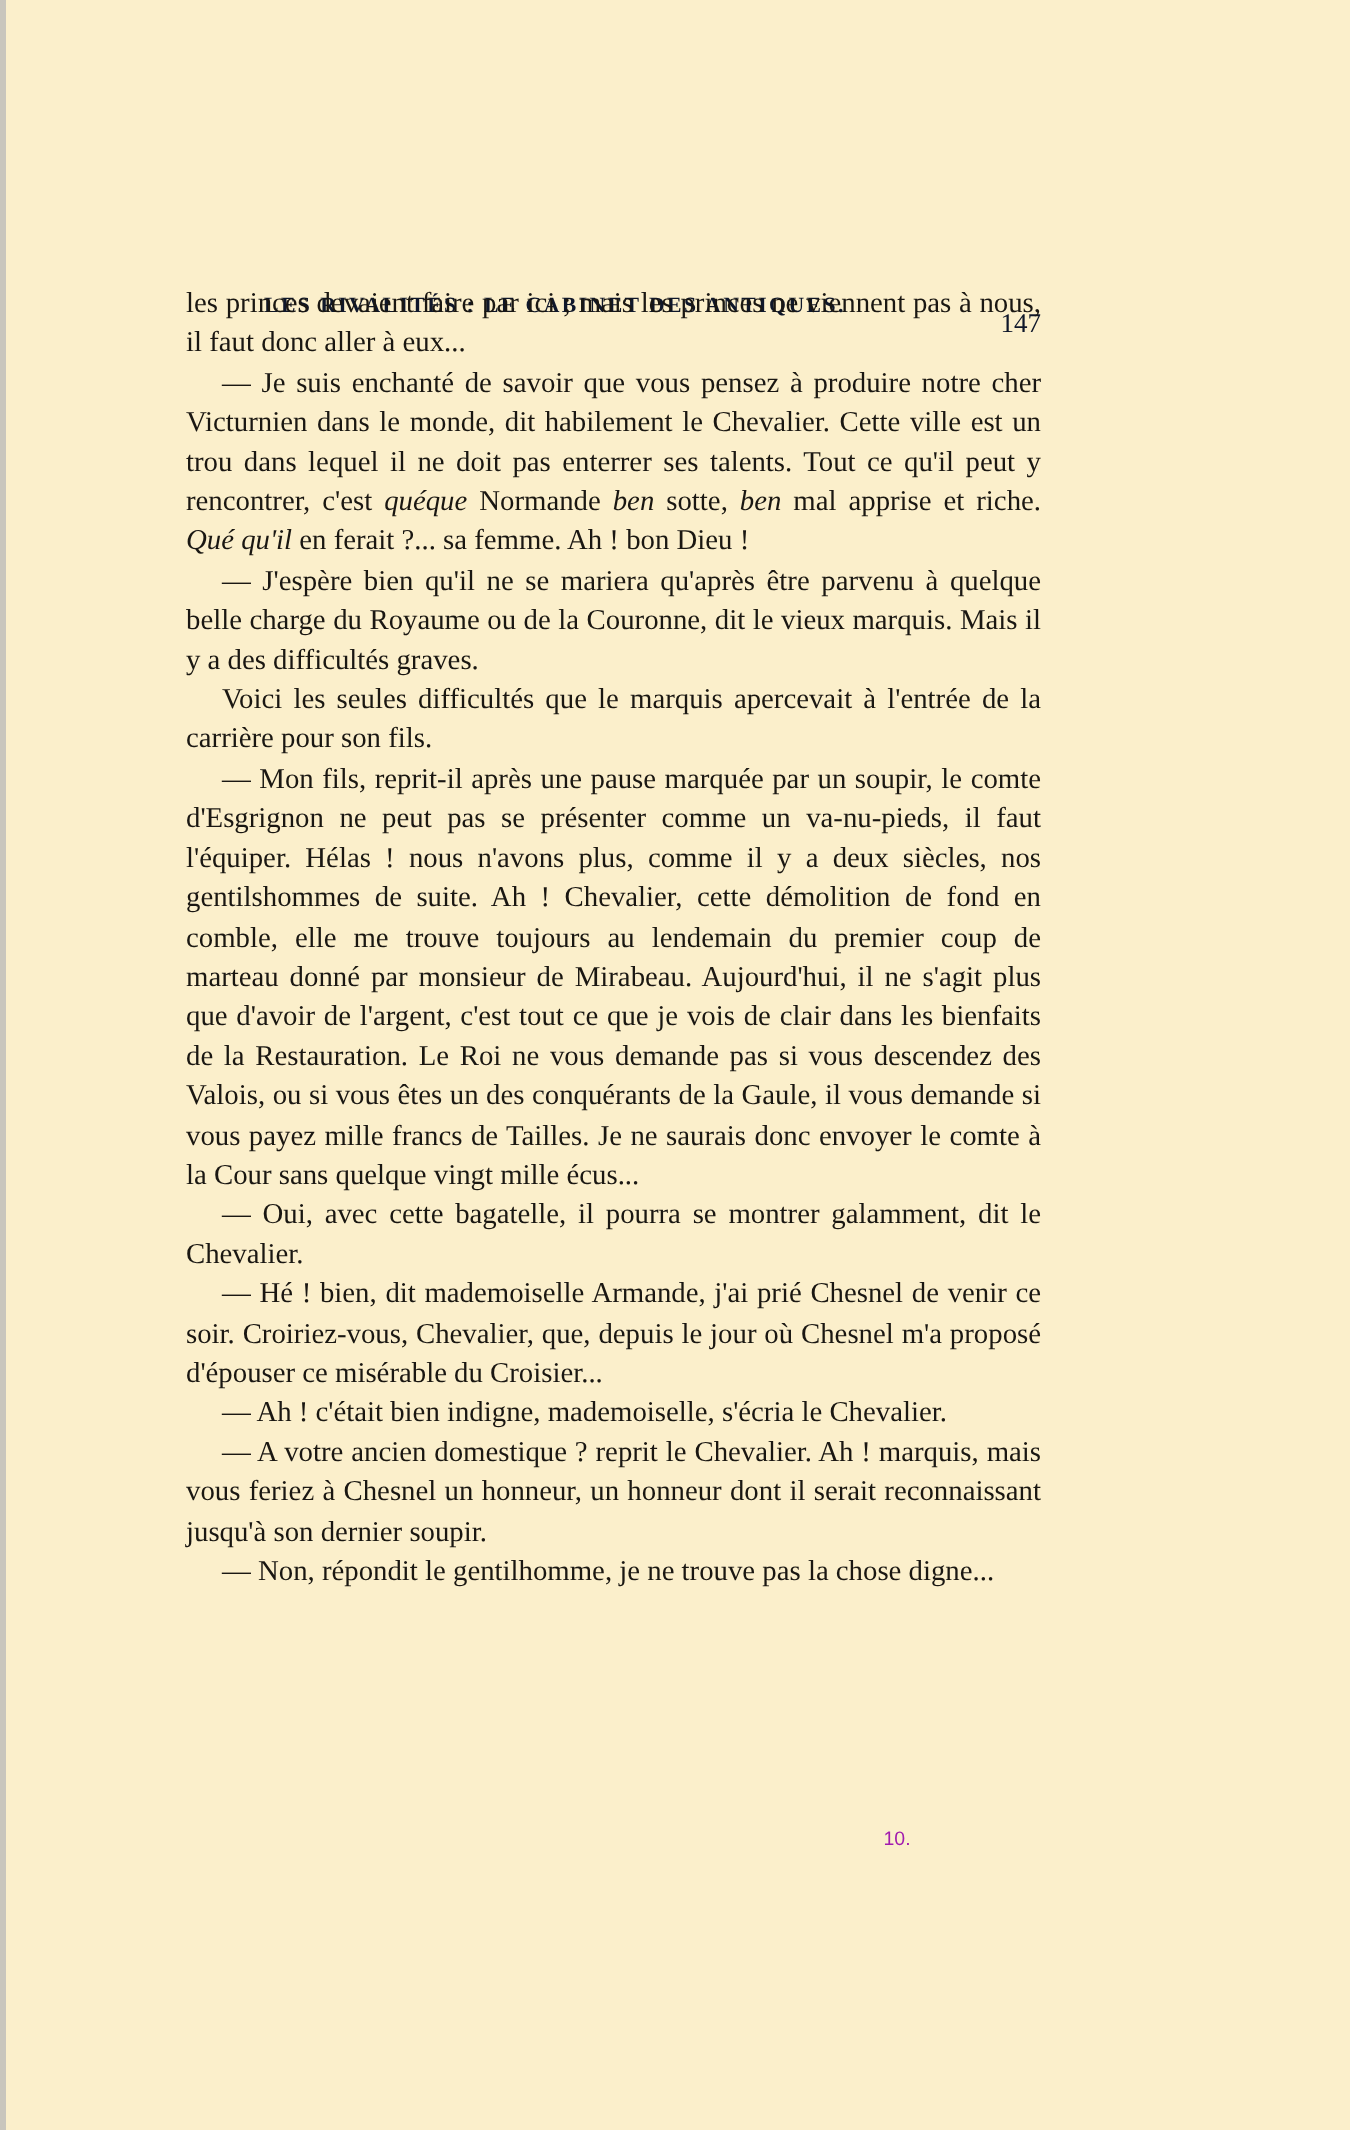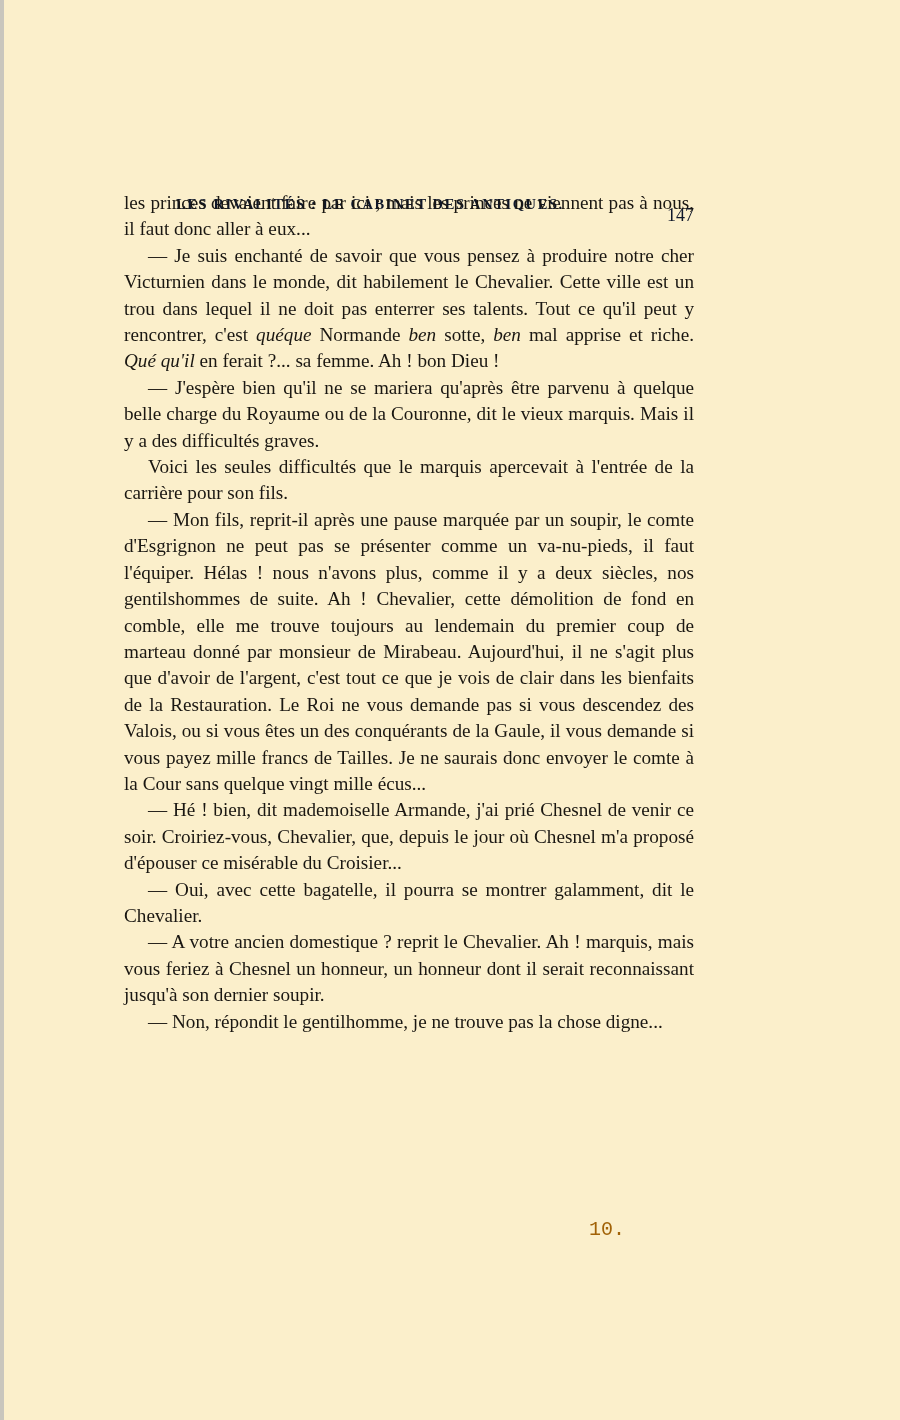--- a/index.html
+++ b/index.html
@@ -70,42 +70,43 @@
   }
   .body-text p.cont {
     text-indent: 0;
   }
   .body-text i {
   }
   .signature {
     position: absolute;
     top: 1218px;
     left: 585px;
-    font-family: Liberation Mono, monospace;
-    font-size: 20px;
-    color: #a16207;
+    font-family: Liberation Sans, sans-serif;
+    font-size: 13px;
+    color: #a21caf;
   }
 </style>
 </head>
 <body>
 
 <div class="edge-left"></div>
 
 <div class="page">
   <div class="running-head">
     <span class="running-title">Les Rivalités : Le Cabinet des Antiques.</span>
     <span class="page-number">147</span>
   </div>
 
   <div class="body-text" id="body-text">
       <p class="cont"><span>les princes devaient faire par ici ; mais les princes ne viennent pas à nous, il faut donc aller à eux...</span></p>
       <p><span>— Je suis enchanté de savoir que vous pensez à produire notre cher Victurnien dans le monde, dit habilement le Chevalier. Cette ville est un trou dans lequel il ne doit pas enterrer ses talents. Tout ce qu'il peut y rencontrer, c'est </span><i>quéque</i><span> Normande </span><i>ben</i><span> sotte, </span><i>ben</i><span> mal apprise et riche. </span><i>Qué qu'il</i><span> en ferait ?... sa femme. Ah ! bon Dieu !</span></p>
       <p><span>— J'espère bien qu'il ne se mariera qu'après être parvenu à quelque belle charge du Royaume ou de la Couronne, dit le vieux marquis. Mais il y a des difficultés graves.</span></p>
       <p><span>Voici les seules difficultés que le marquis apercevait à l'entrée de la carrière pour son fils.</span></p>
       <p><span>— Mon fils, reprit-il après une pause marquée par un soupir, le comte d'Esgrignon ne peut pas se présenter comme un va-nu-pieds, il faut l'équiper. Hélas ! nous n'avons plus, comme il y a deux siècles, nos gentilshommes de suite. Ah ! Chevalier, cette démolition de fond en comble, elle me trouve toujours au lendemain du premier coup de marteau donné par monsieur de Mirabeau. Aujourd'hui, il ne s'agit plus que d'avoir de l'argent, c'est tout ce que je vois de clair dans les bienfaits de la Restauration. Le Roi ne vous demande pas si vous descendez des Valois, ou si vous êtes un des conquérants de la Gaule, il vous demande si vous payez mille francs de Tailles. Je ne saurais donc envoyer le comte à la Cour sans quelque vingt mille écus...</span></p>
+      <p><span>— Oui, avec cette bagatelle, il pourra se montrer galamment, dit le Chevalier.</span></p>
       <p><span>— Hé ! bien, dit mademoiselle Armande, j'ai prié Chesnel de venir ce soir. Croiriez-vous, Chevalier, que, depuis le jour où Chesnel m'a proposé d'épouser ce misérable du Croisier...</span></p>
-      <p><span>— Oui, avec cette bagatelle, il pourra se montrer galamment, dit le Chevalier.</span></p>
+      <p><span>— Ah ! c'était bien indigne, mademoiselle, s'écria le Chevalier.</span></p>
       <p><span>— A votre ancien domestique ? reprit le Chevalier. Ah ! marquis, mais vous feriez à Chesnel un honneur, un honneur dont il serait reconnaissant jusqu'à son dernier soupir.</span></p>
       <p><span>— Non, répondit le gentilhomme, je ne trouve pas la chose digne...</span></p>
     </div>
 
   <div class="signature">10.</div>
 </div>
 
 </body></html>

